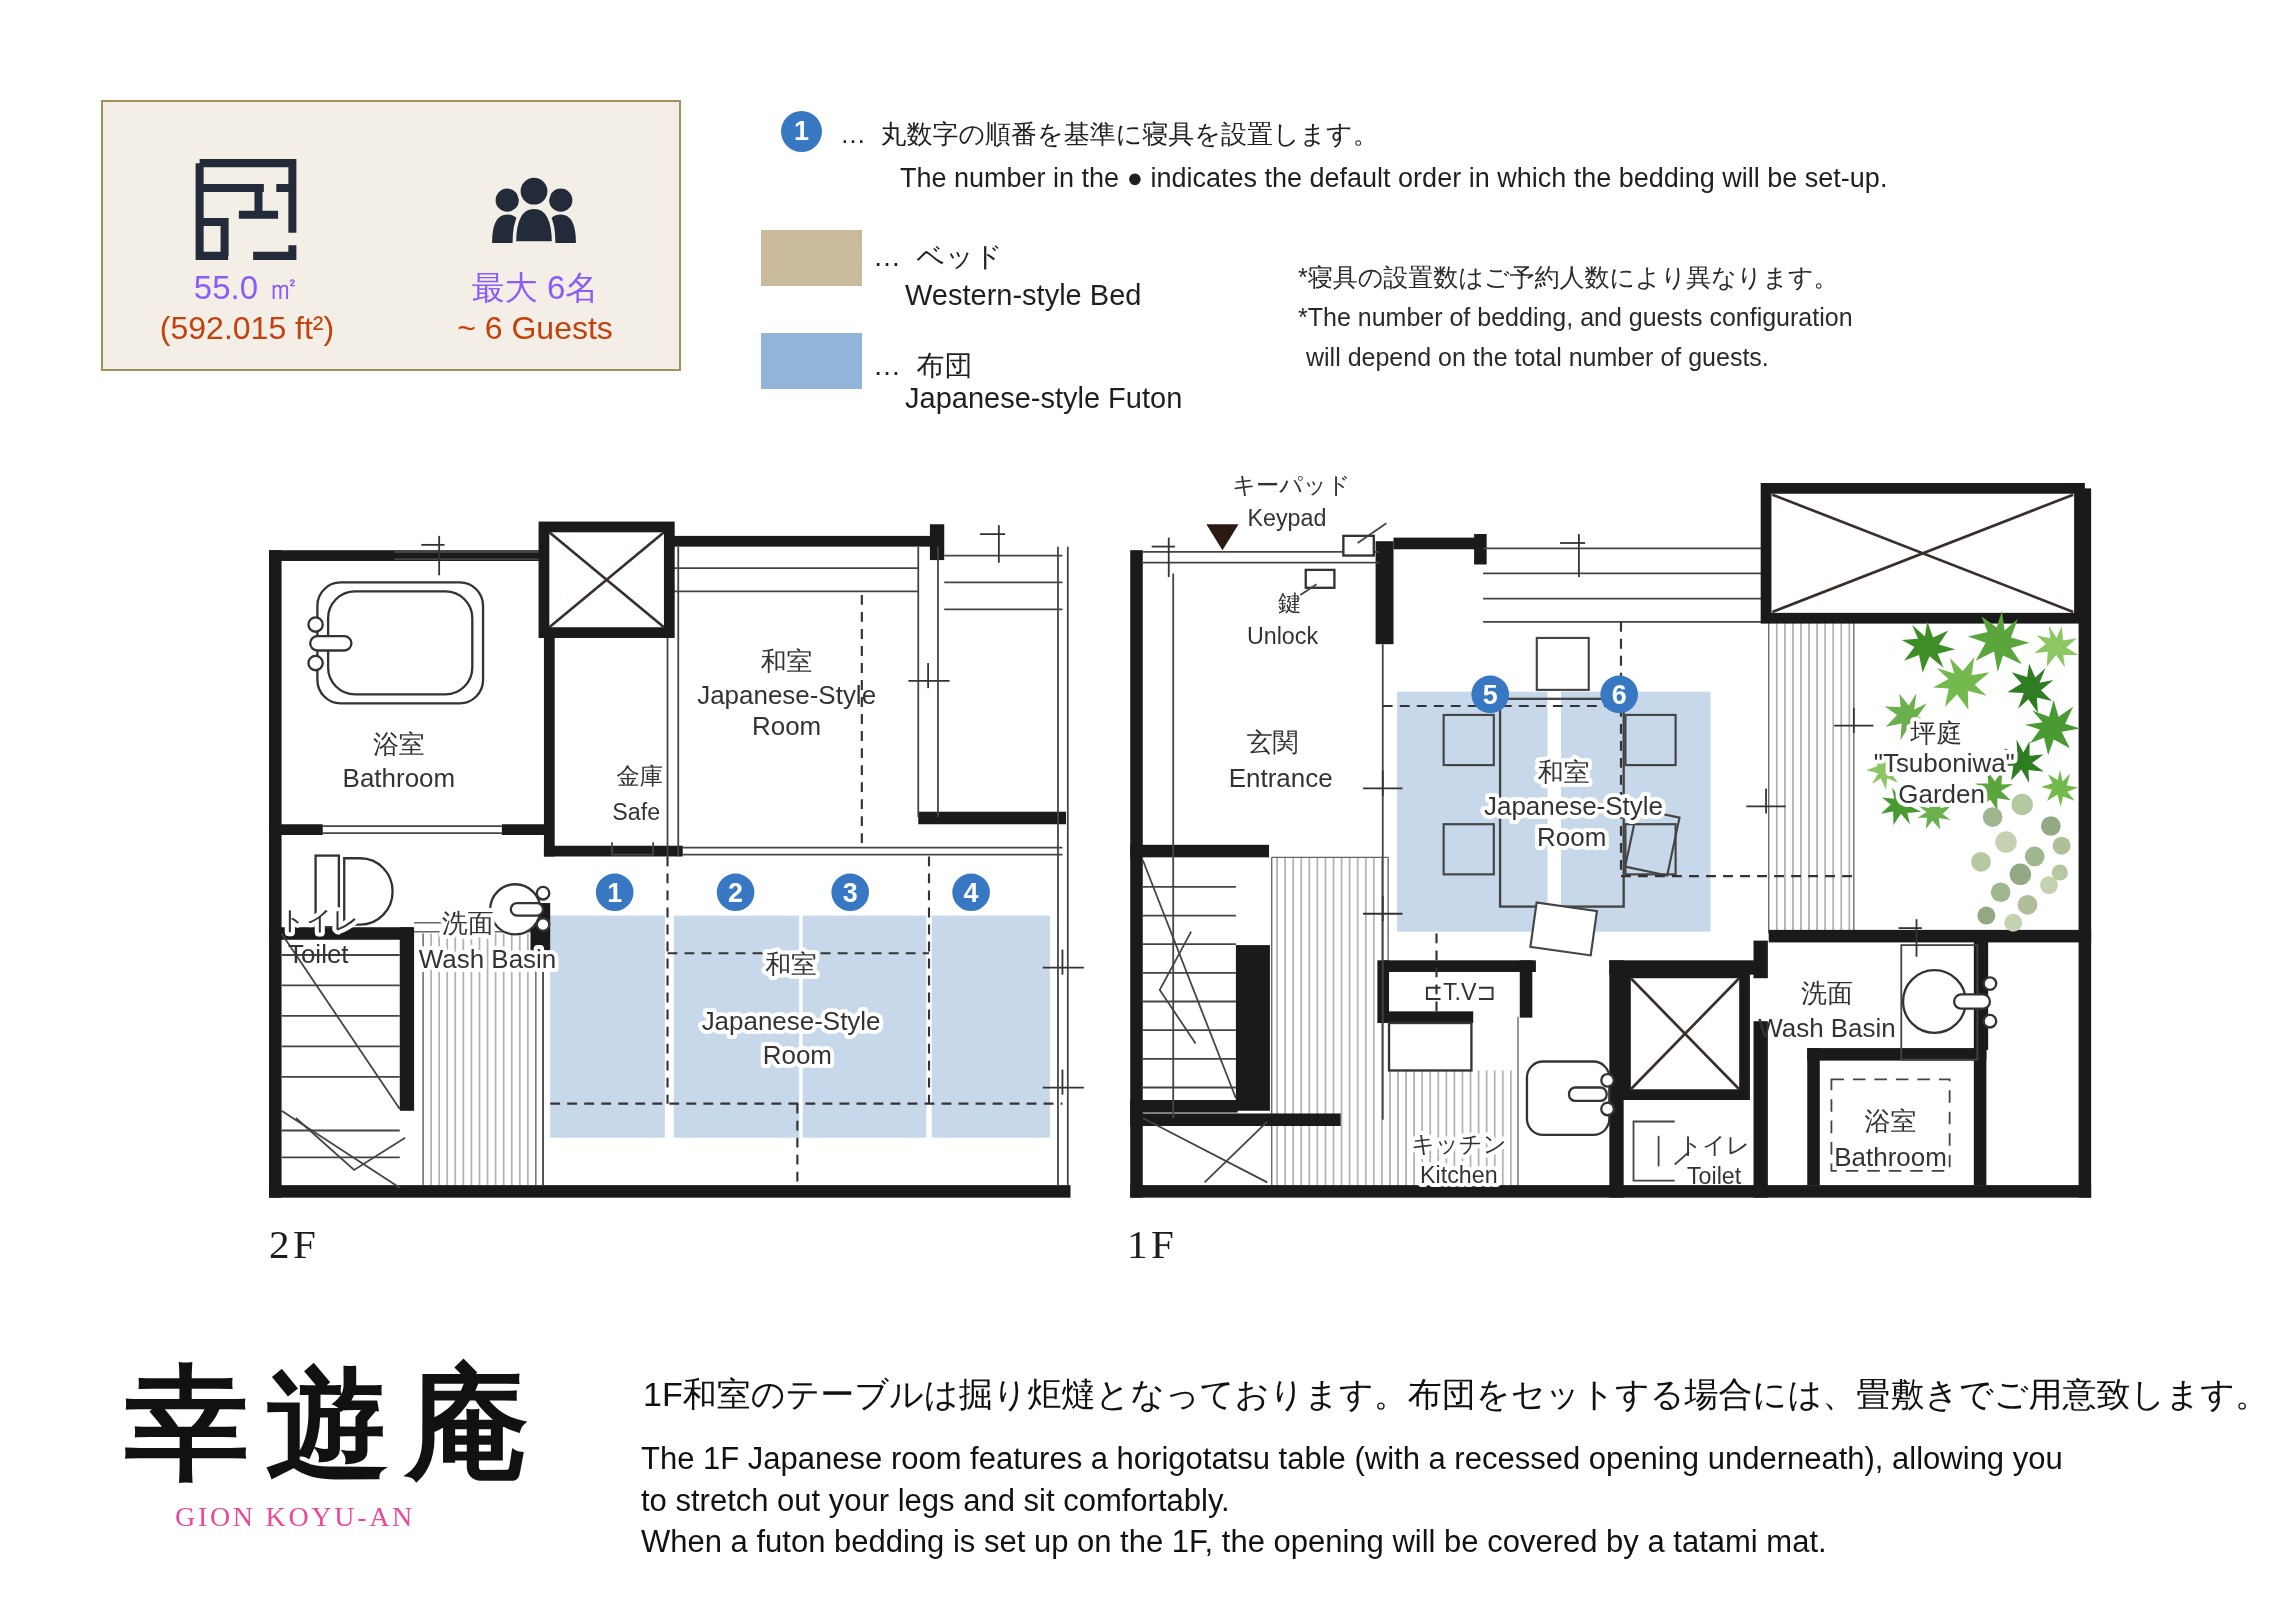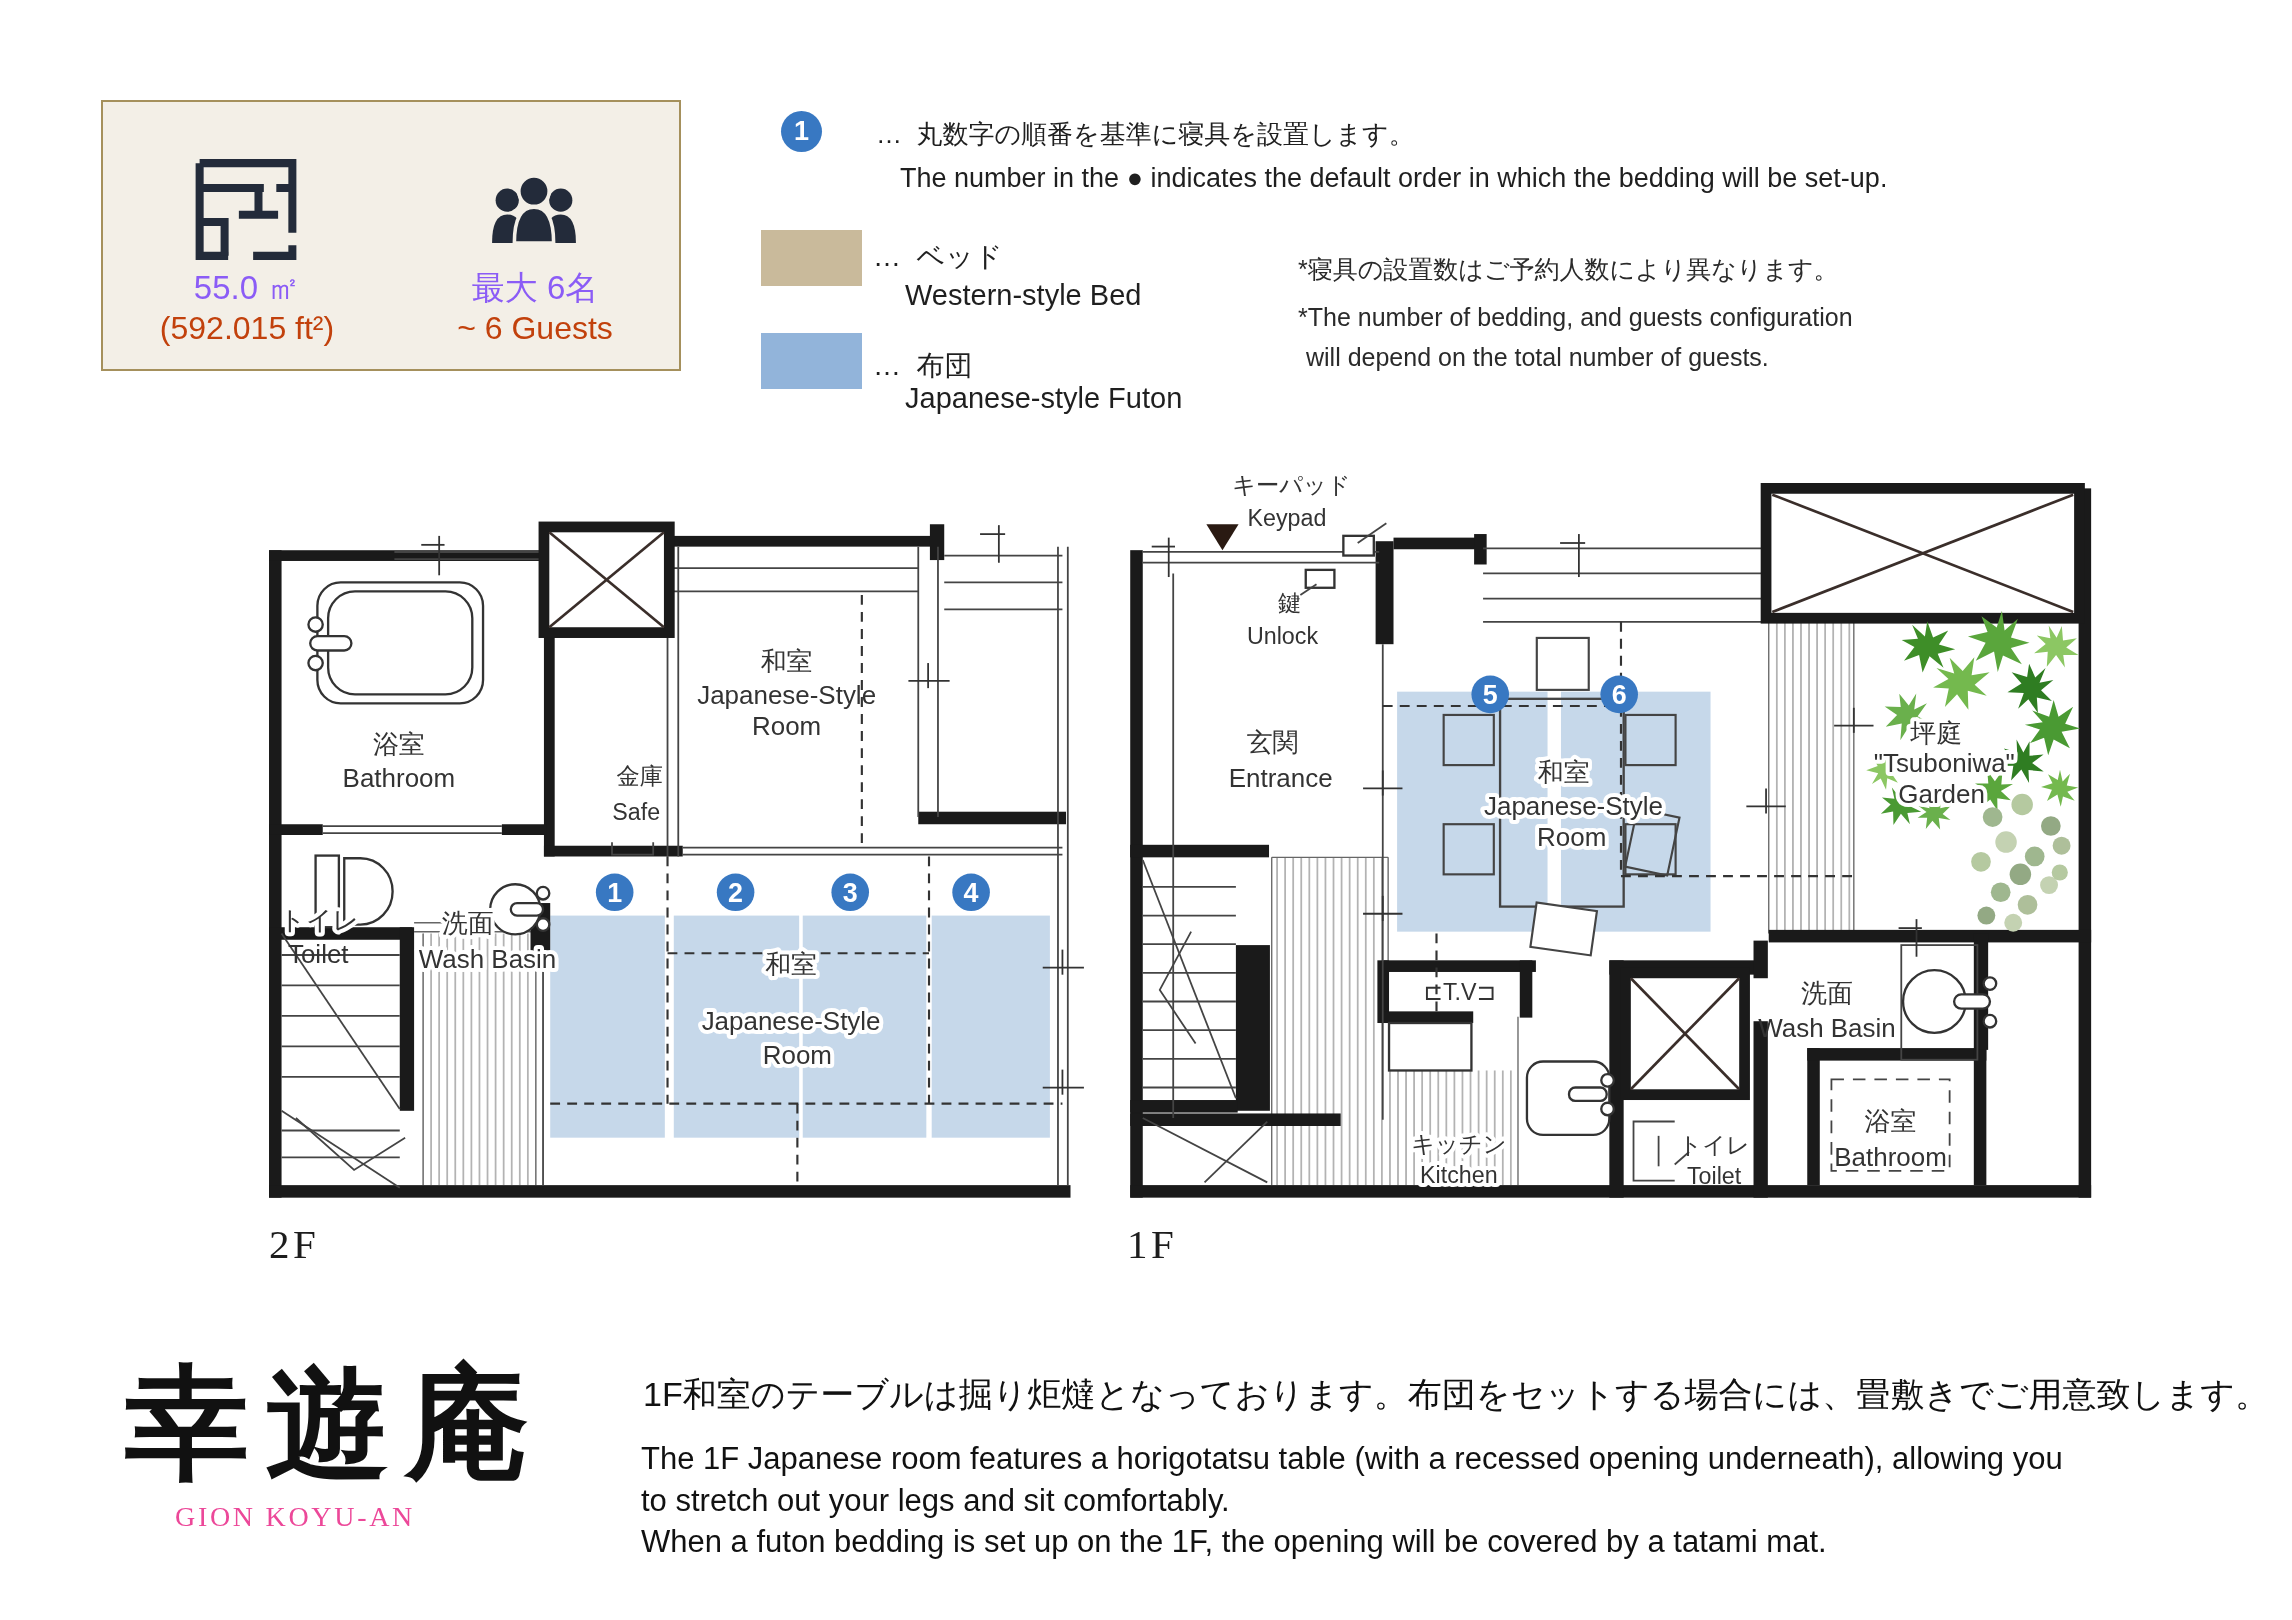--- a/index.html
+++ b/index.html
@@ -75,41 +75,41 @@
           <circle cx="0" cy="-18" r="17" stroke="#f3efe7" stroke-width="4"></circle>
           <path d="M-22,40 q0,-40 22,-40 q22,0 22,40 z" stroke="#f3efe7" stroke-width="4"></path>
         </g>
       </svg>
       <div class="txt1">最大 6名</div>
       <div class="txt2">~ 6 Guests</div>
     </div>
   </div>
 
   <div class="abs circle-badge" style="left:781px;top:111px;">1</div>
-  <div class="abs legend-jp" style="left:840px;top:117px;margin-left:36px;">
+  <div class="abs legend-jp" style="left:840px;top:117px;">
     <span>…</span>&nbsp;
     <span>丸数字の順番を基準に寝具を設置します。</span>
   </div>
   <div class="abs legend-en" style="left:900px;top:163px;">The number in the ● indicates the default order in which the bedding will be set-up.</div>
 
   <div class="abs swatch" style="left:761px;top:230px;background:#c9ba9b;"></div>
   <div class="abs legend-jp" style="left:873px;top:238px;font-size:28px;">
     <span>…</span>&nbsp;
     <span>ベッド</span>
   </div>
   <div class="abs legend-en" style="left:905px;top:279px;font-size:29px;">Western-style Bed</div>
 
   <div class="abs swatch" style="left:761px;top:333px;background:#92b4da;"></div>
   <div class="abs legend-jp" style="left:873px;top:347px;font-size:28px;">
     <span>…</span>&nbsp;
     <span>布団</span>
   </div>
   <div class="abs legend-en" style="left:905px;top:382px;font-size:29px;">Japanese-style Futon</div>
 
-  <div class="abs note" style="left:1298px;top:253px;">*寝具の設置数はご予約人数により異なります。</div>
+  <div class="abs note" style="left:1298px;top:261px;">*寝具の設置数はご予約人数により異なります。</div>
   <div class="abs note" style="left:1298px;top:303px;">*The number of bedding, and guests configuration</div>
   <div class="abs note" style="left:1306px;top:343px;">will depend on the total number of guests.</div>
 
   <svg class="abs" style="left:242px;top:475px;" width="860" height="797" viewBox="270 530 960 890">
     <defs>
       <pattern id="hv" width="9" height="9" patternUnits="userSpaceOnUse">
         <rect width="9" height="9" fill="#fff"></rect>
         <line x1="4" y1="0" x2="4" y2="9" stroke="#8a8a8a" stroke-width="1.3"></line>
       </pattern>
       <path id="leaf" d="M0,-22 L5,-8 L18,-14 L10,-2 L24,2 L9,6 L14,18 L2,8 L-4,22 L-7,7 L-20,12 L-11,0 L-22,-6 L-8,-7 L-13,-19 L-2,-9 Z"></path>

